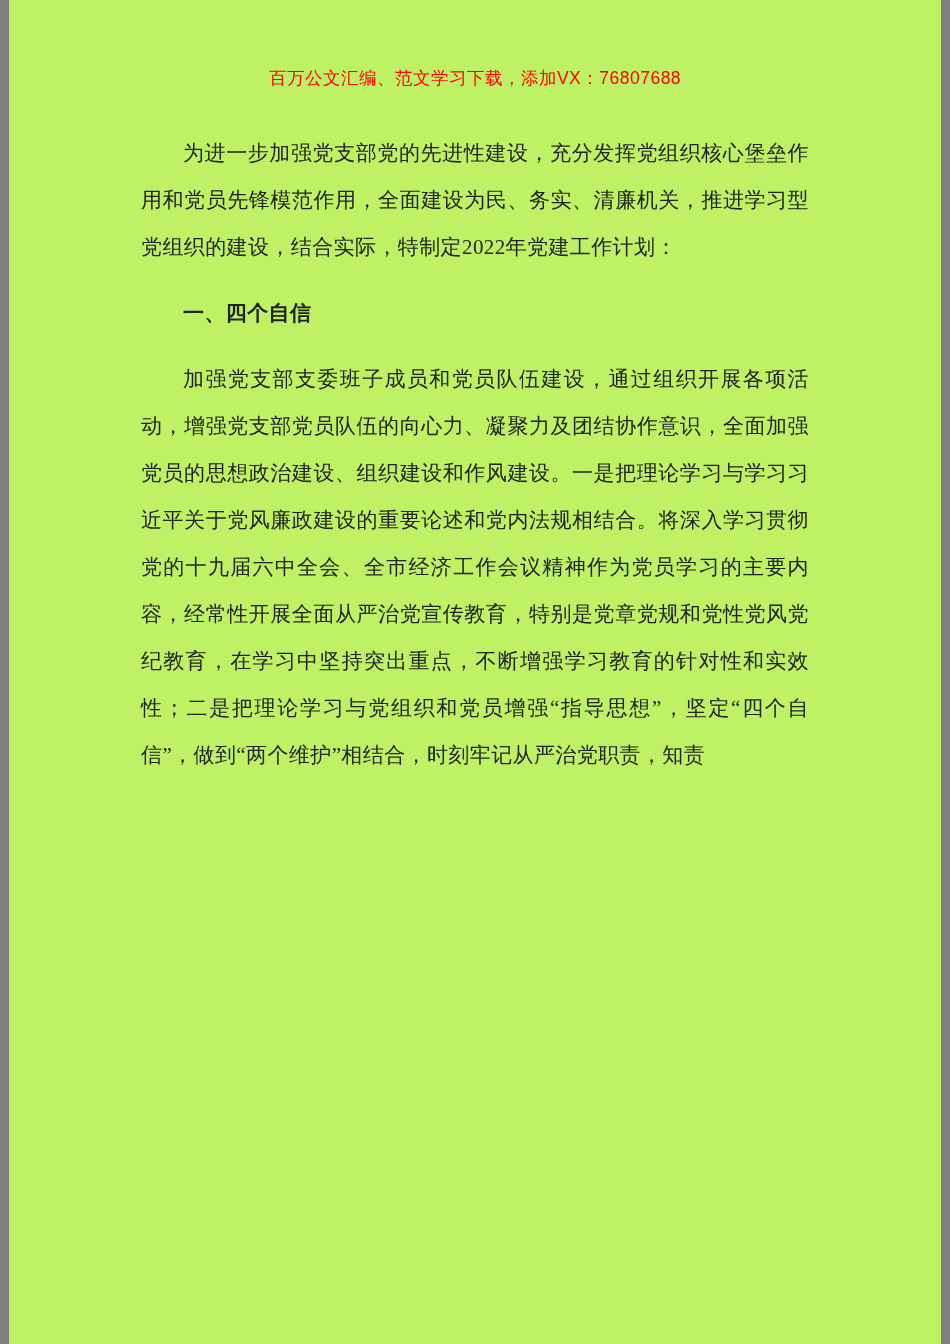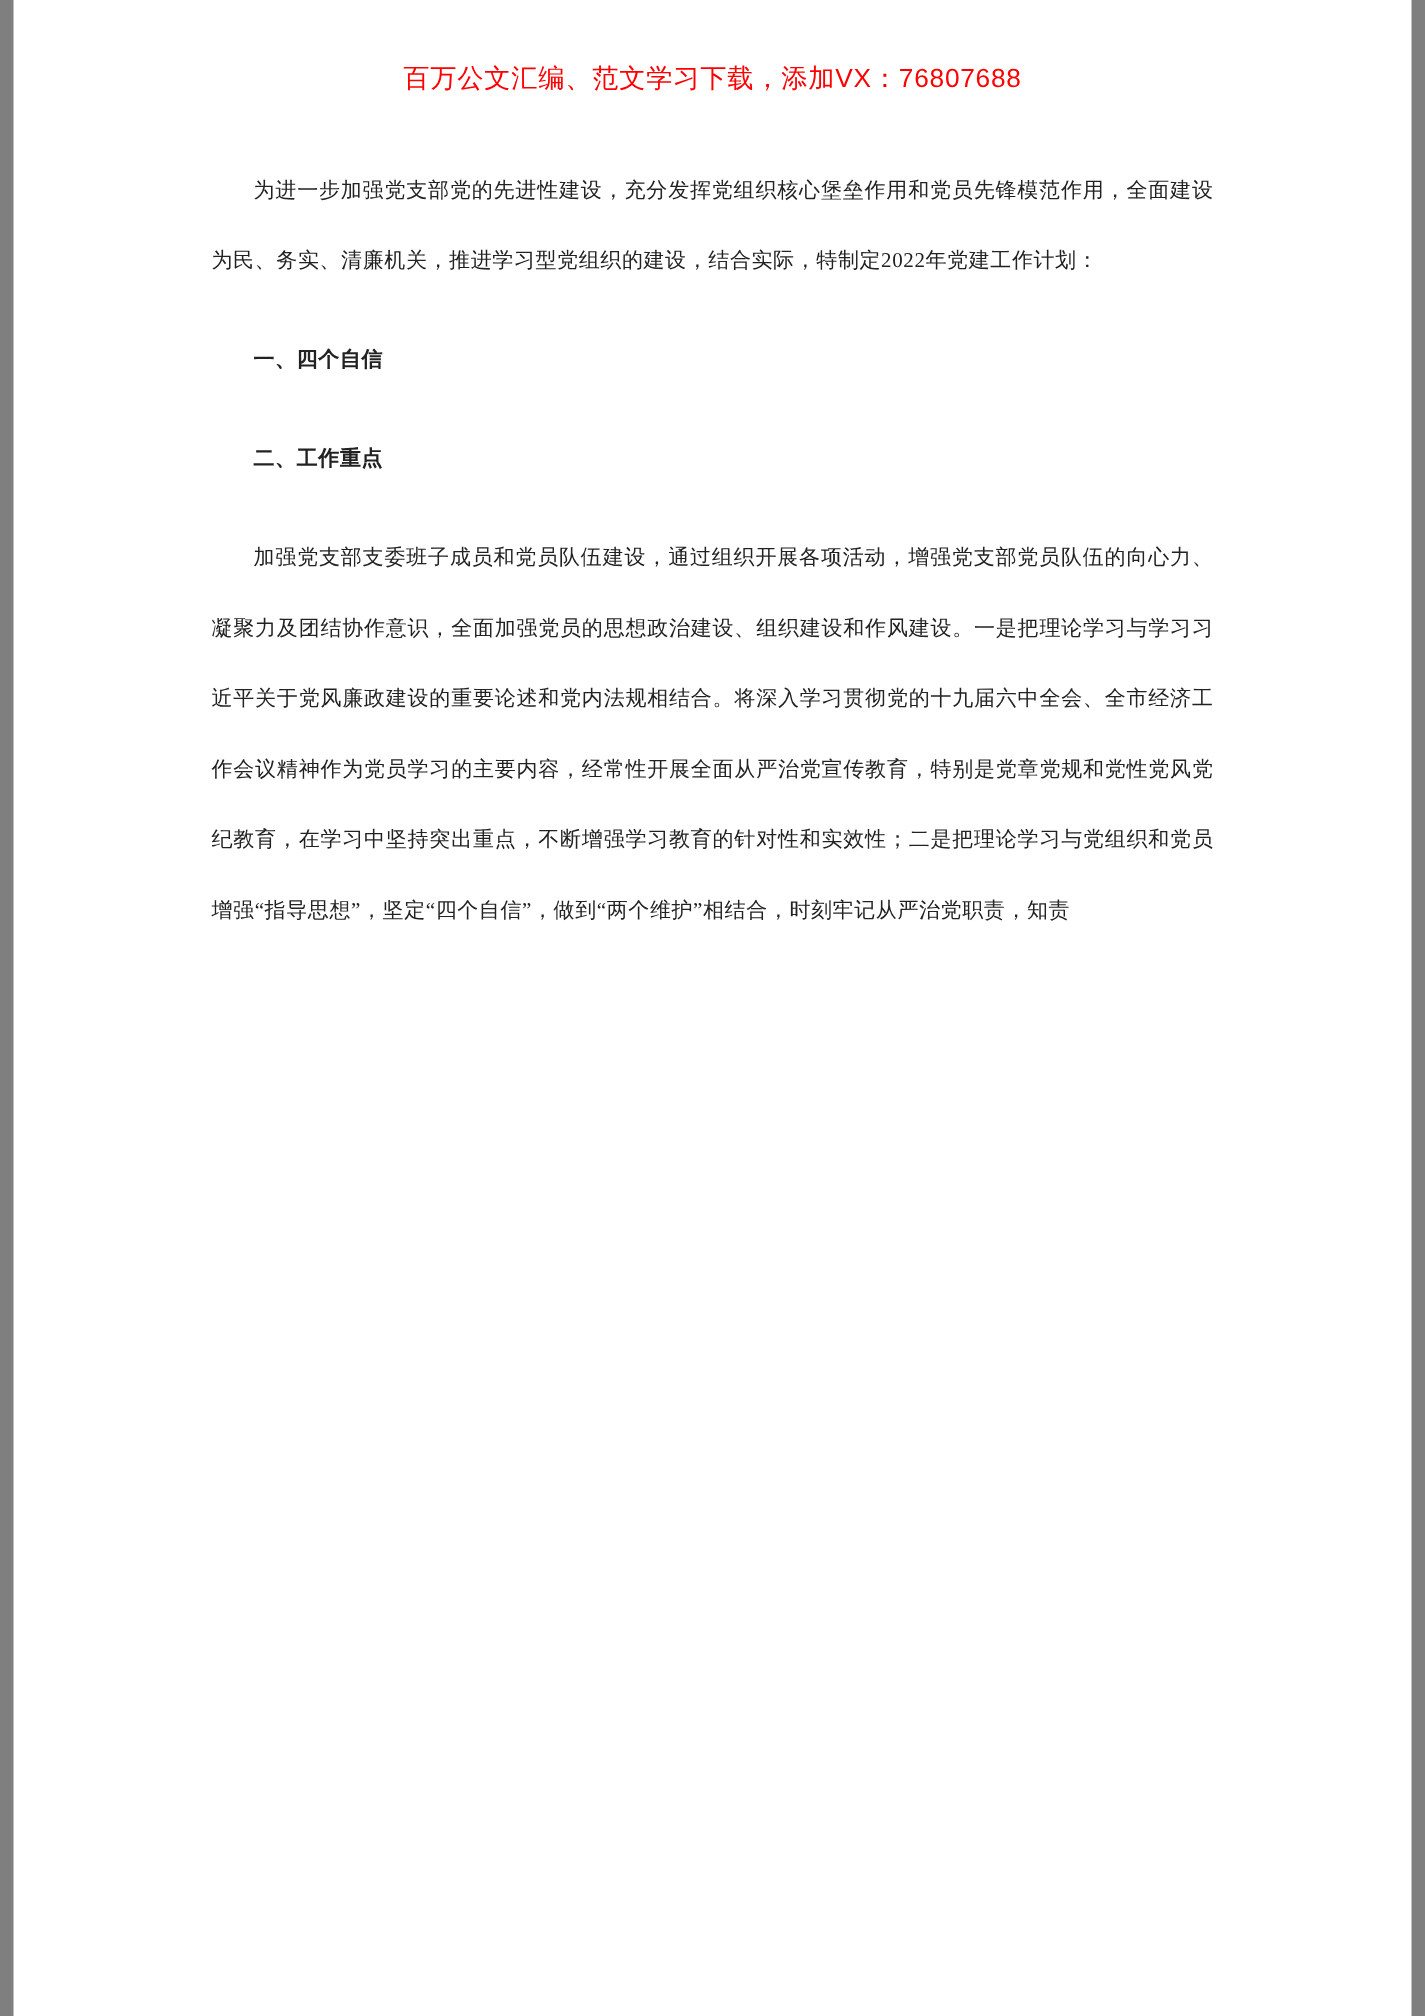--- a/index.html
+++ b/index.html
@@ -9,37 +9,37 @@
     background: #7f7f7f;
     font-family: "Liberation Serif", "DejaVu Serif", serif;
     overflow: hidden;
   }
   .page {
     position: absolute;
     top: 0;
     left: 9px;
     right: 9px;
     height: 1344px;
-    background: #ffffff;
-    padding-top: 40px;
+    background: #bef264;
+    padding-top: 66px;
   }
   .notice {
     text-align: center;
     font-size: 17.5px;
     line-height: 24px;
     color: #ff0000;
     letter-spacing: 0.5px;
     margin-bottom: 40px;
     font-family: "Liberation Sans", "DejaVu Sans", sans-serif;
   }
   .content {
     width: 668px;
     margin: 0 auto;
     color: #222222;
-    font-size: 14px;
+    font-size: 21px;
     line-height: 47px;
     text-align: justify;
   }
   .para {
     text-indent: 2em;
     margin-bottom: 19px;
     letter-spacing: 0.4px;
   }
   .heading {
     text-indent: 2em;
@@ -55,18 +55,17 @@
 
   <div class="notice" style="color: rgb(255, 0, 0);">百万公文汇编、范文学习下载，添加VX：76807688</div>
 
   <div class="content">
 
     <p class="para">为进一步加强党支部党的先进性建设，充分发挥党组织核心堡垒作用和党员先锋模范作用，全面建设为民、务实、清廉机关，推进学习型党组织的建设，结合实际，特制定2022年党建工作计划：</p>
 
     <p class="heading">一、四个自信</p>
 
 
-    <p class="heading">二、工作重点</p>
 
     <p class="para">加强党支部支委班子成员和党员队伍建设，通过组织开展各项活动，增强党支部党员队伍的向心力、凝聚力及团结协作意识，全面加强党员的思想政治建设、组织建设和作风建设。一是把理论学习与学习习近平关于党风廉政建设的重要论述和党内法规相结合。将深入学习贯彻党的十九届六中全会、全市经济工作会议精神作为党员学习的主要内容，经常性开展全面从严治党宣传教育，特别是党章党规和党性党风党纪教育，在学习中坚持突出重点，不断增强学习教育的针对性和实效性；二是把理论学习与党组织和党员增强“指导思想”，坚定“四个自信”，做到“两个维护”相结合，时刻牢记从严治党职责，知责</p>
 
   </div>
 </div>
 
 </body></html>

